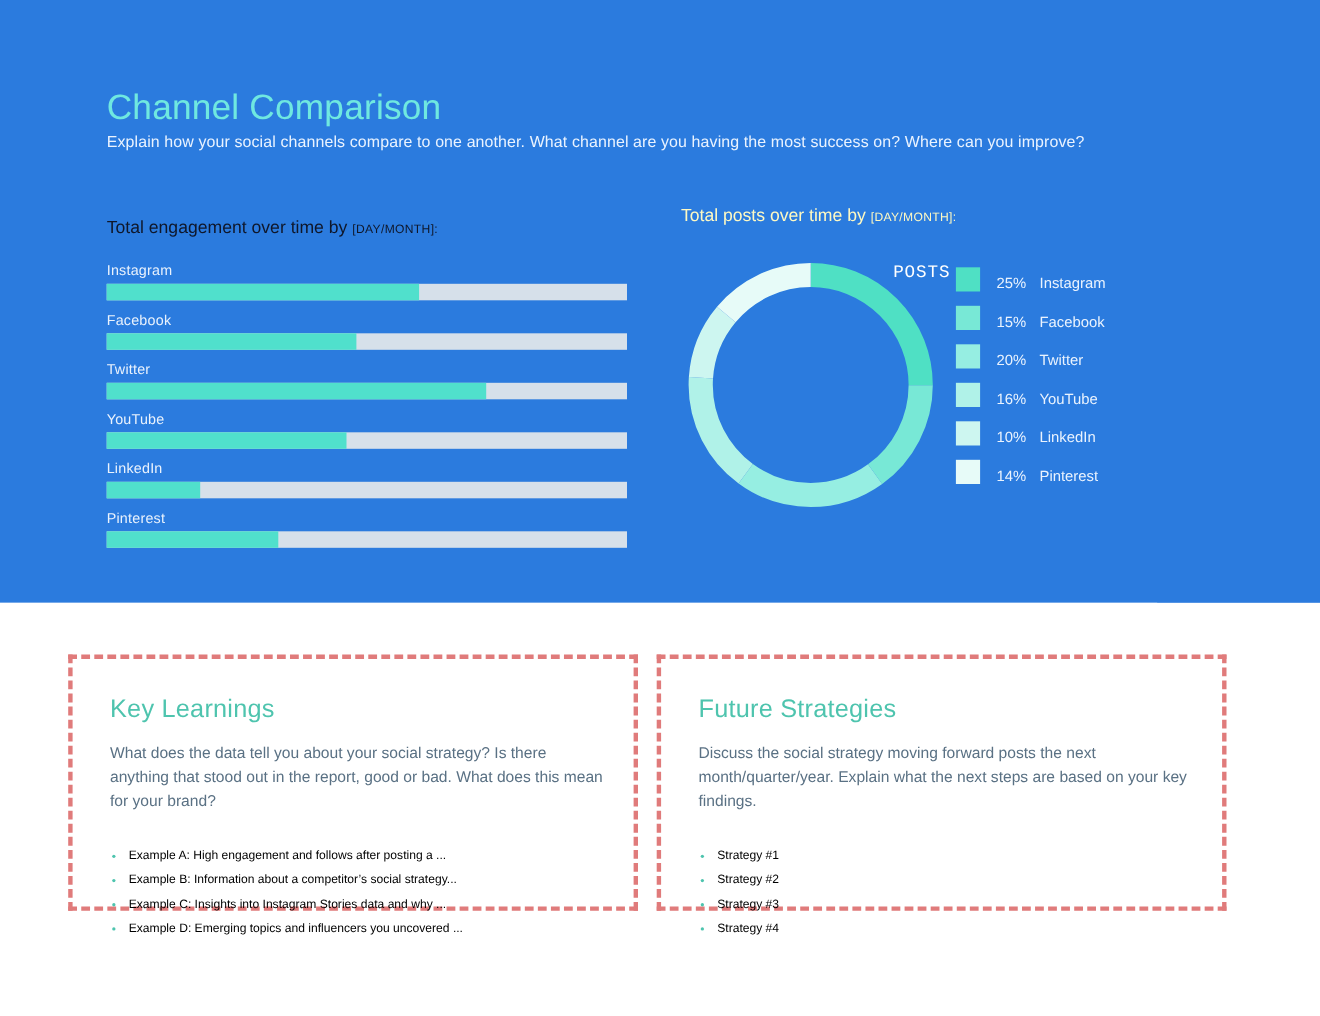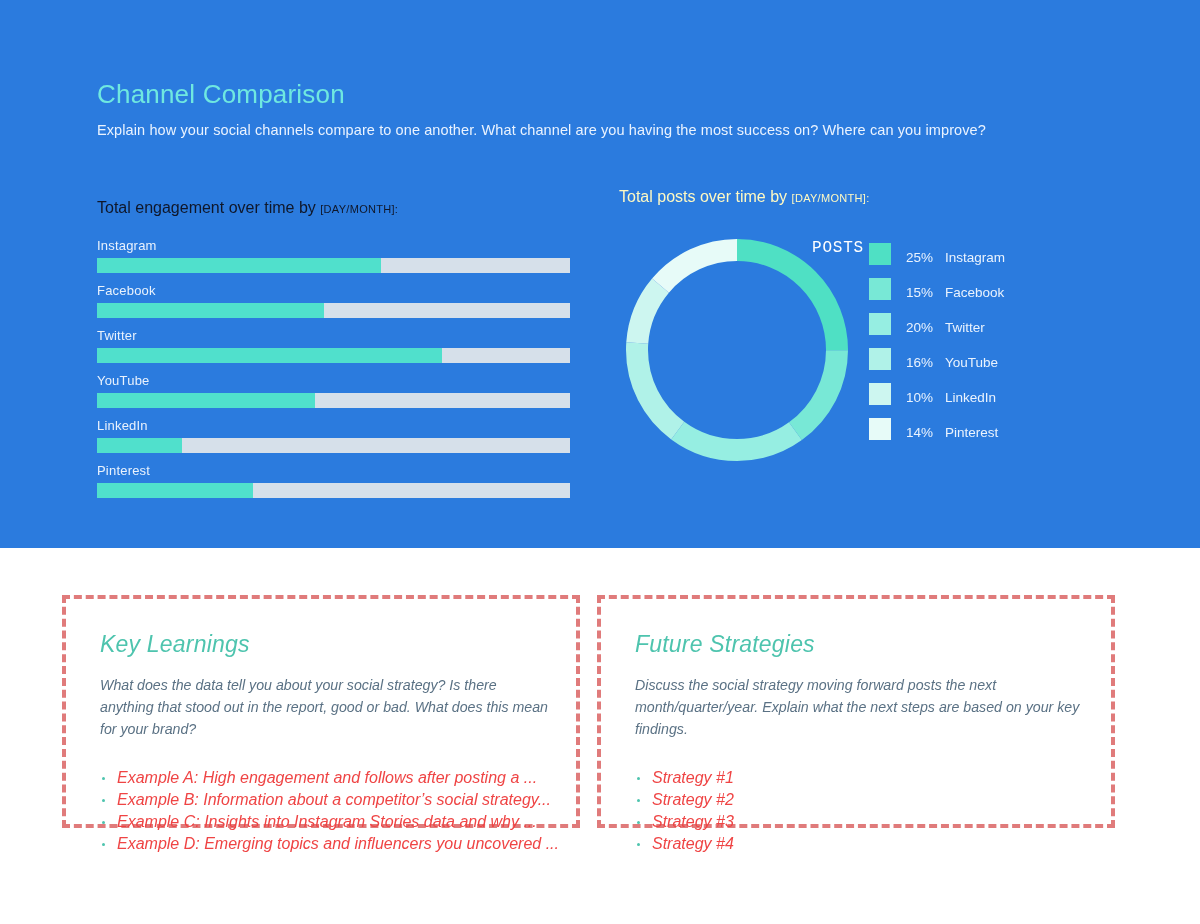--- a/index.html
+++ b/index.html
@@ -12,21 +12,21 @@
   .page { position: relative; width: 1200px; height: 924px; background:#ffffff; }
 
   
   .blue-panel {
     position: absolute; left: 0; top: 0;
     width: 1200px; height: 548px;
     background: #2b7bde;
   }
   .section-title {
     position: absolute; left: 97px; top: 79px;
-    font-size: 26px; font-weight: 400; letter-spacing: .2px;
+    font-size: 32px; font-weight: 400; letter-spacing: .2px;
     color: #6fe8e0;
   }
   .section-desc {
     position: absolute; left: 97px; top: 122px;
     font-size: 14.5px; color: #eaf3ff; letter-spacing: .1px;
     white-space: nowrap;
   }
 
   
   .bars-label {
@@ -78,21 +78,21 @@
   .legend-pct {
     margin-left: 15px; font-size: 13.5px; color: #eaf3fe; min-width: 30px;
   }
   .legend-name {
     margin-left: 9px; font-size: 13.5px; color: #eaf3fe;
   }
 
   
   .white-panel {
     position: absolute; left: 0; top: 548px;
-    width: 1052px; height: 376px; background: #ffffff; font-style: italic;
+    width: 1052px; height: 376px; background: #ffffff;
   }
   .dashed-box {
     position: absolute; top: 47px; height: 233px;
     border: 4px dashed #e07b7b;
     background: #ffffff;
   }
   .box-left  { left: 62px;  width: 518px; }
   .box-right { left: 597px; width: 518px; }
 
   .box-title {
@@ -102,21 +102,21 @@
   .box-desc {
     position: absolute; left: 34px; top: 75px; right: 22px;
     font-size: 14.2px; line-height: 22px; color: #5a7184;
   }
   .box-list {
     position: absolute; left: 34px; top: 168px; right: 16px;
     list-style: none;
   }
   .box-list li {
     position: relative; padding-left: 17px;
-    font-size: 16px; line-height: 22px; color: #ef4444;
+    font-size: 11px; line-height: 22px; color: #000000;
   }
   .box-list li::before {
     content: ""; position: absolute; left: 2px; top: 10px;
     width: 3px; height: 3px; border-radius: 50%;
     background: #4ec4ae;
   }
 </style>
 </head>
 <body>
 

